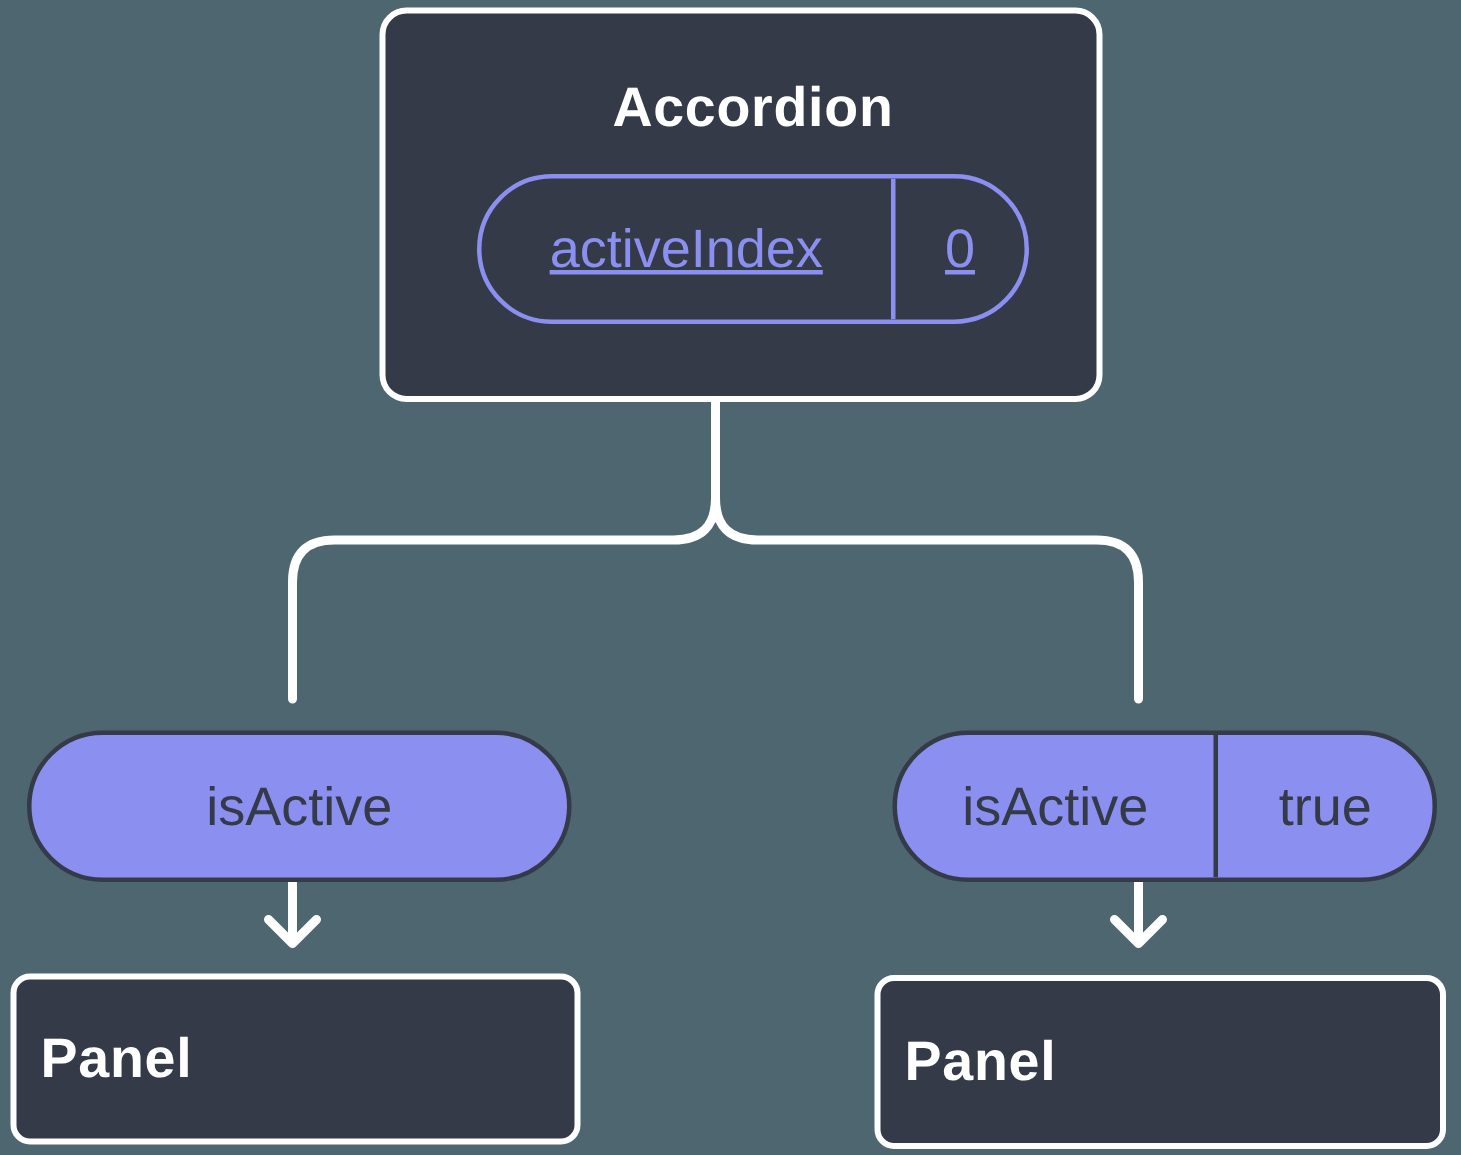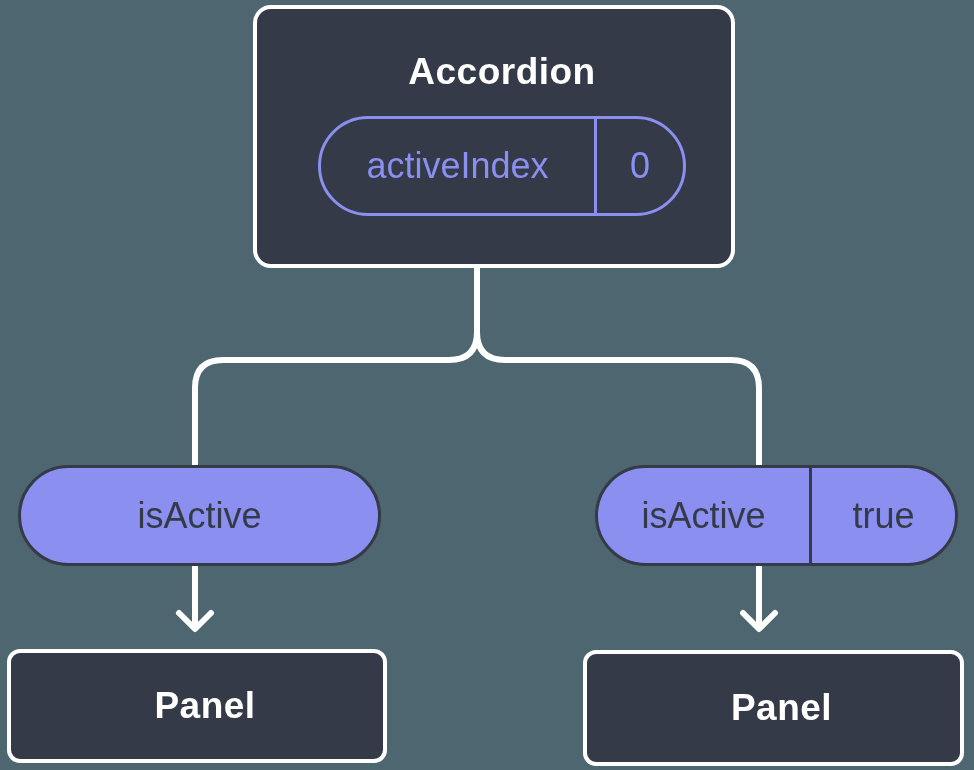--- a/index.html
+++ b/index.html
@@ -75,48 +75,49 @@
     line-height: 1;
   }
 
   .pill.outline {
     margin-top: 22px;
     width: 368px;
     height: 100px;
     border: 3px solid var(--accent);
     color: var(--accent);
     background: transparent;
+    text-decoration: underline;
   }
   .pill.outline .cell.name { flex: 1 1 auto; }
   .pill.outline .cell.value {
     width: 89px;
     border-left: 3px solid var(--accent);
   }
 
   .pill.filled {
     position: absolute;
     width: 363px;
     height: 101px;
     background: var(--accent);
     border: 3px solid var(--pill-text-dark);
     color: var(--pill-text-dark);
+    margin-top: 22px;
   }
   .pill.filled .cell.name { flex: 1 1 auto; }
   .pill.filled .cell.value {
     width: 146px;
     border-left: 3px solid var(--pill-text-dark);
   }
   .pill.filled.pos-left  { left: 18px;  top: 465px; }
   .pill.filled.pos-right { left: 595px; top: 465px; }
 
   .node.panel {
     border-radius: 13px;
     display: flex;
     align-items: center;
-    justify-content: center;
     font-size: 37px;
     font-weight: 600;
     letter-spacing: 0.5px;
   }
   .node.panel.pos-left  { left: 7px;   top: 649px; width: 380px; height: 114px; }
   .node.panel.pos-right { left: 583px; top: 650px; width: 381px; height: 116px; }
 </style>
 </head>
 <body>
 

